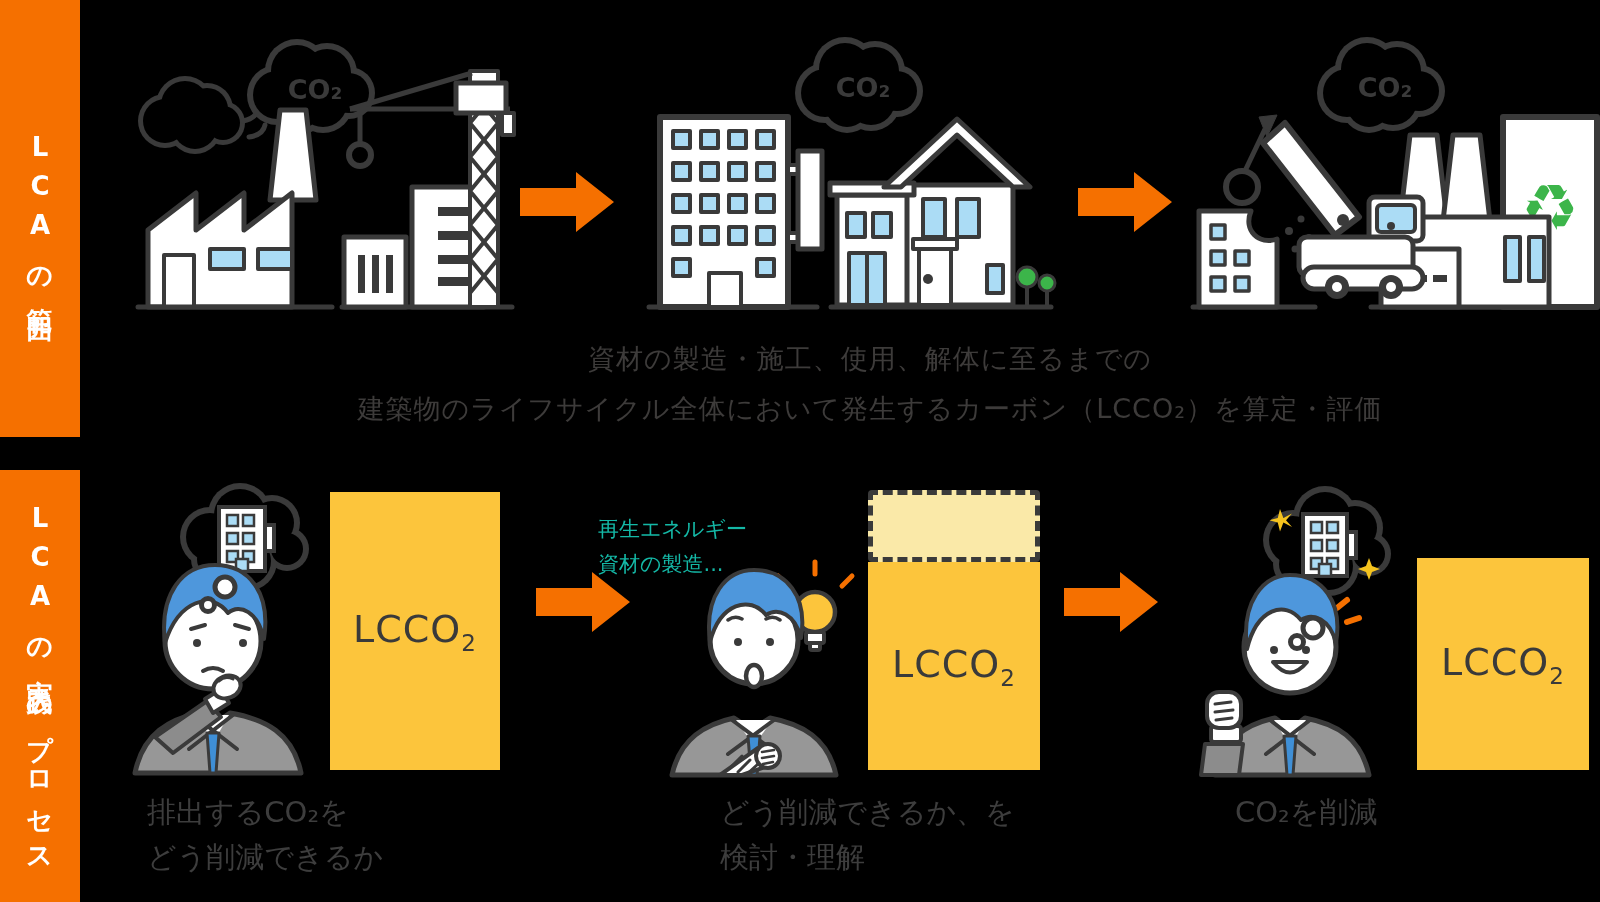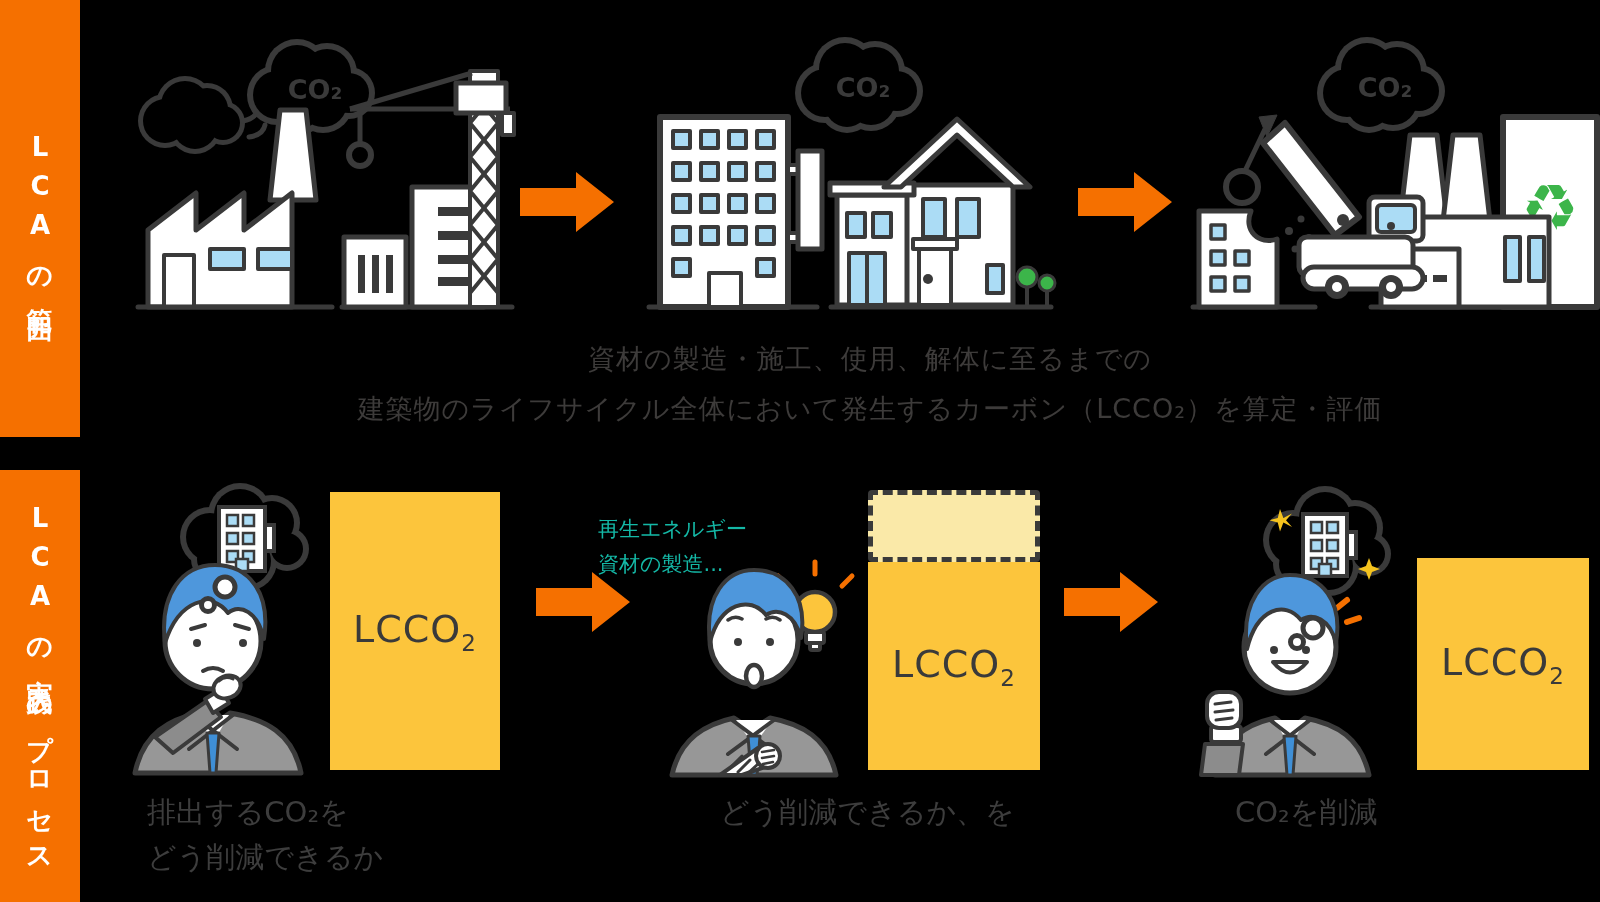--- a/index.html
+++ b/index.html
@@ -440,18 +440,19 @@
   <div class="abs block" style="left:1417px;top:558px;width:172px;height:212px;">
     <div class="block-label"><span>LCCO</span><sub>2</sub></div>
   </div>
 
   <div class="abs caption" style="left:147px;top:790px;width:330px;">
     <div>排出するCO₂を</div>
     <div>どう削減できるか</div>
   </div>
   <div class="abs caption" style="left:720px;top:790px;width:370px;">
     <div>どう削減できるか、を</div>
+    <div>検討・理解</div>
   </div>
   <div class="abs caption" style="left:1235px;top:790px;width:330px;">
     <div>CO₂を削減</div>
   </div>
 
 </div>
 
 </body></html>

